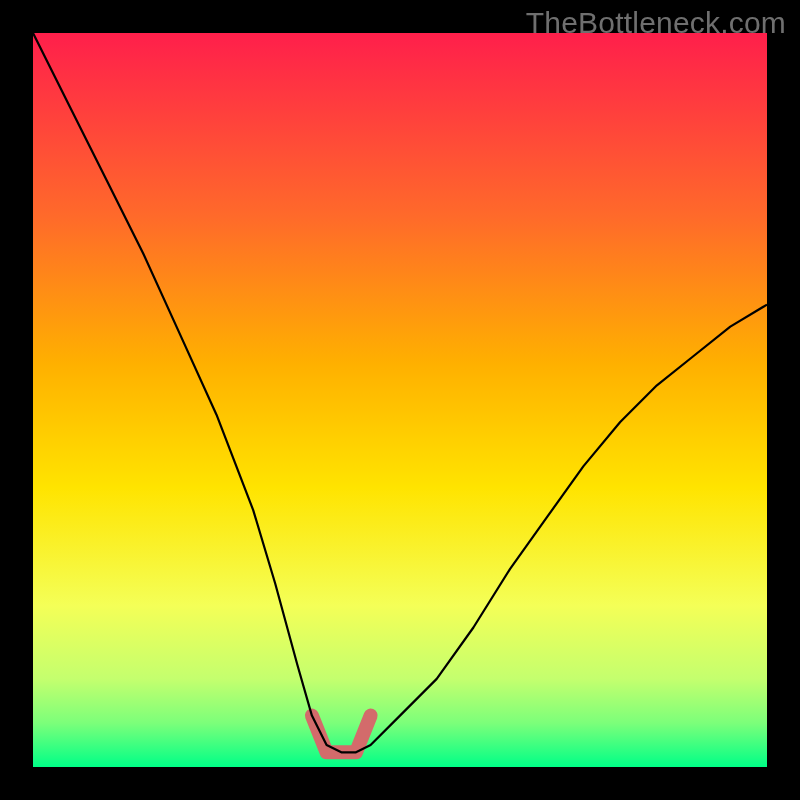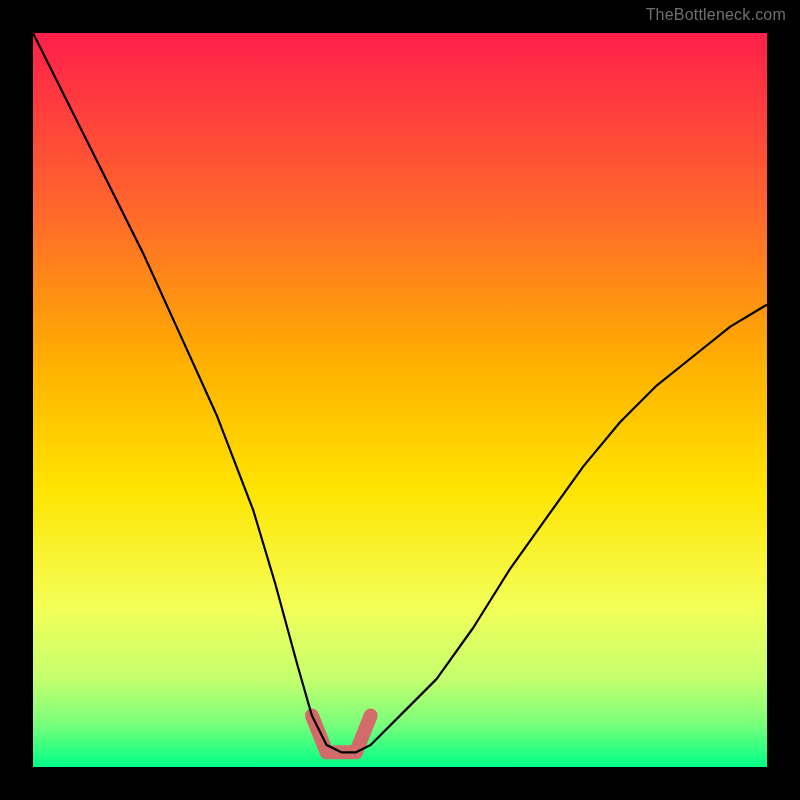--- a/index.html
+++ b/index.html
@@ -15,21 +15,21 @@
     position: relative;
     width: 800px;
     height: 800px;
     background: #000;
   }
   .watermark {
     position: absolute;
     top: 6px;
     right: 14px;
     color: #6f6f6f;
-    font-size: 16px;
+    font-size: 30px;
     font-weight: 500;
     letter-spacing: 0.2px;
     z-index: 5;
   }
   svg {
     display: block;
   }
 </style>
 </head>
 <body>

